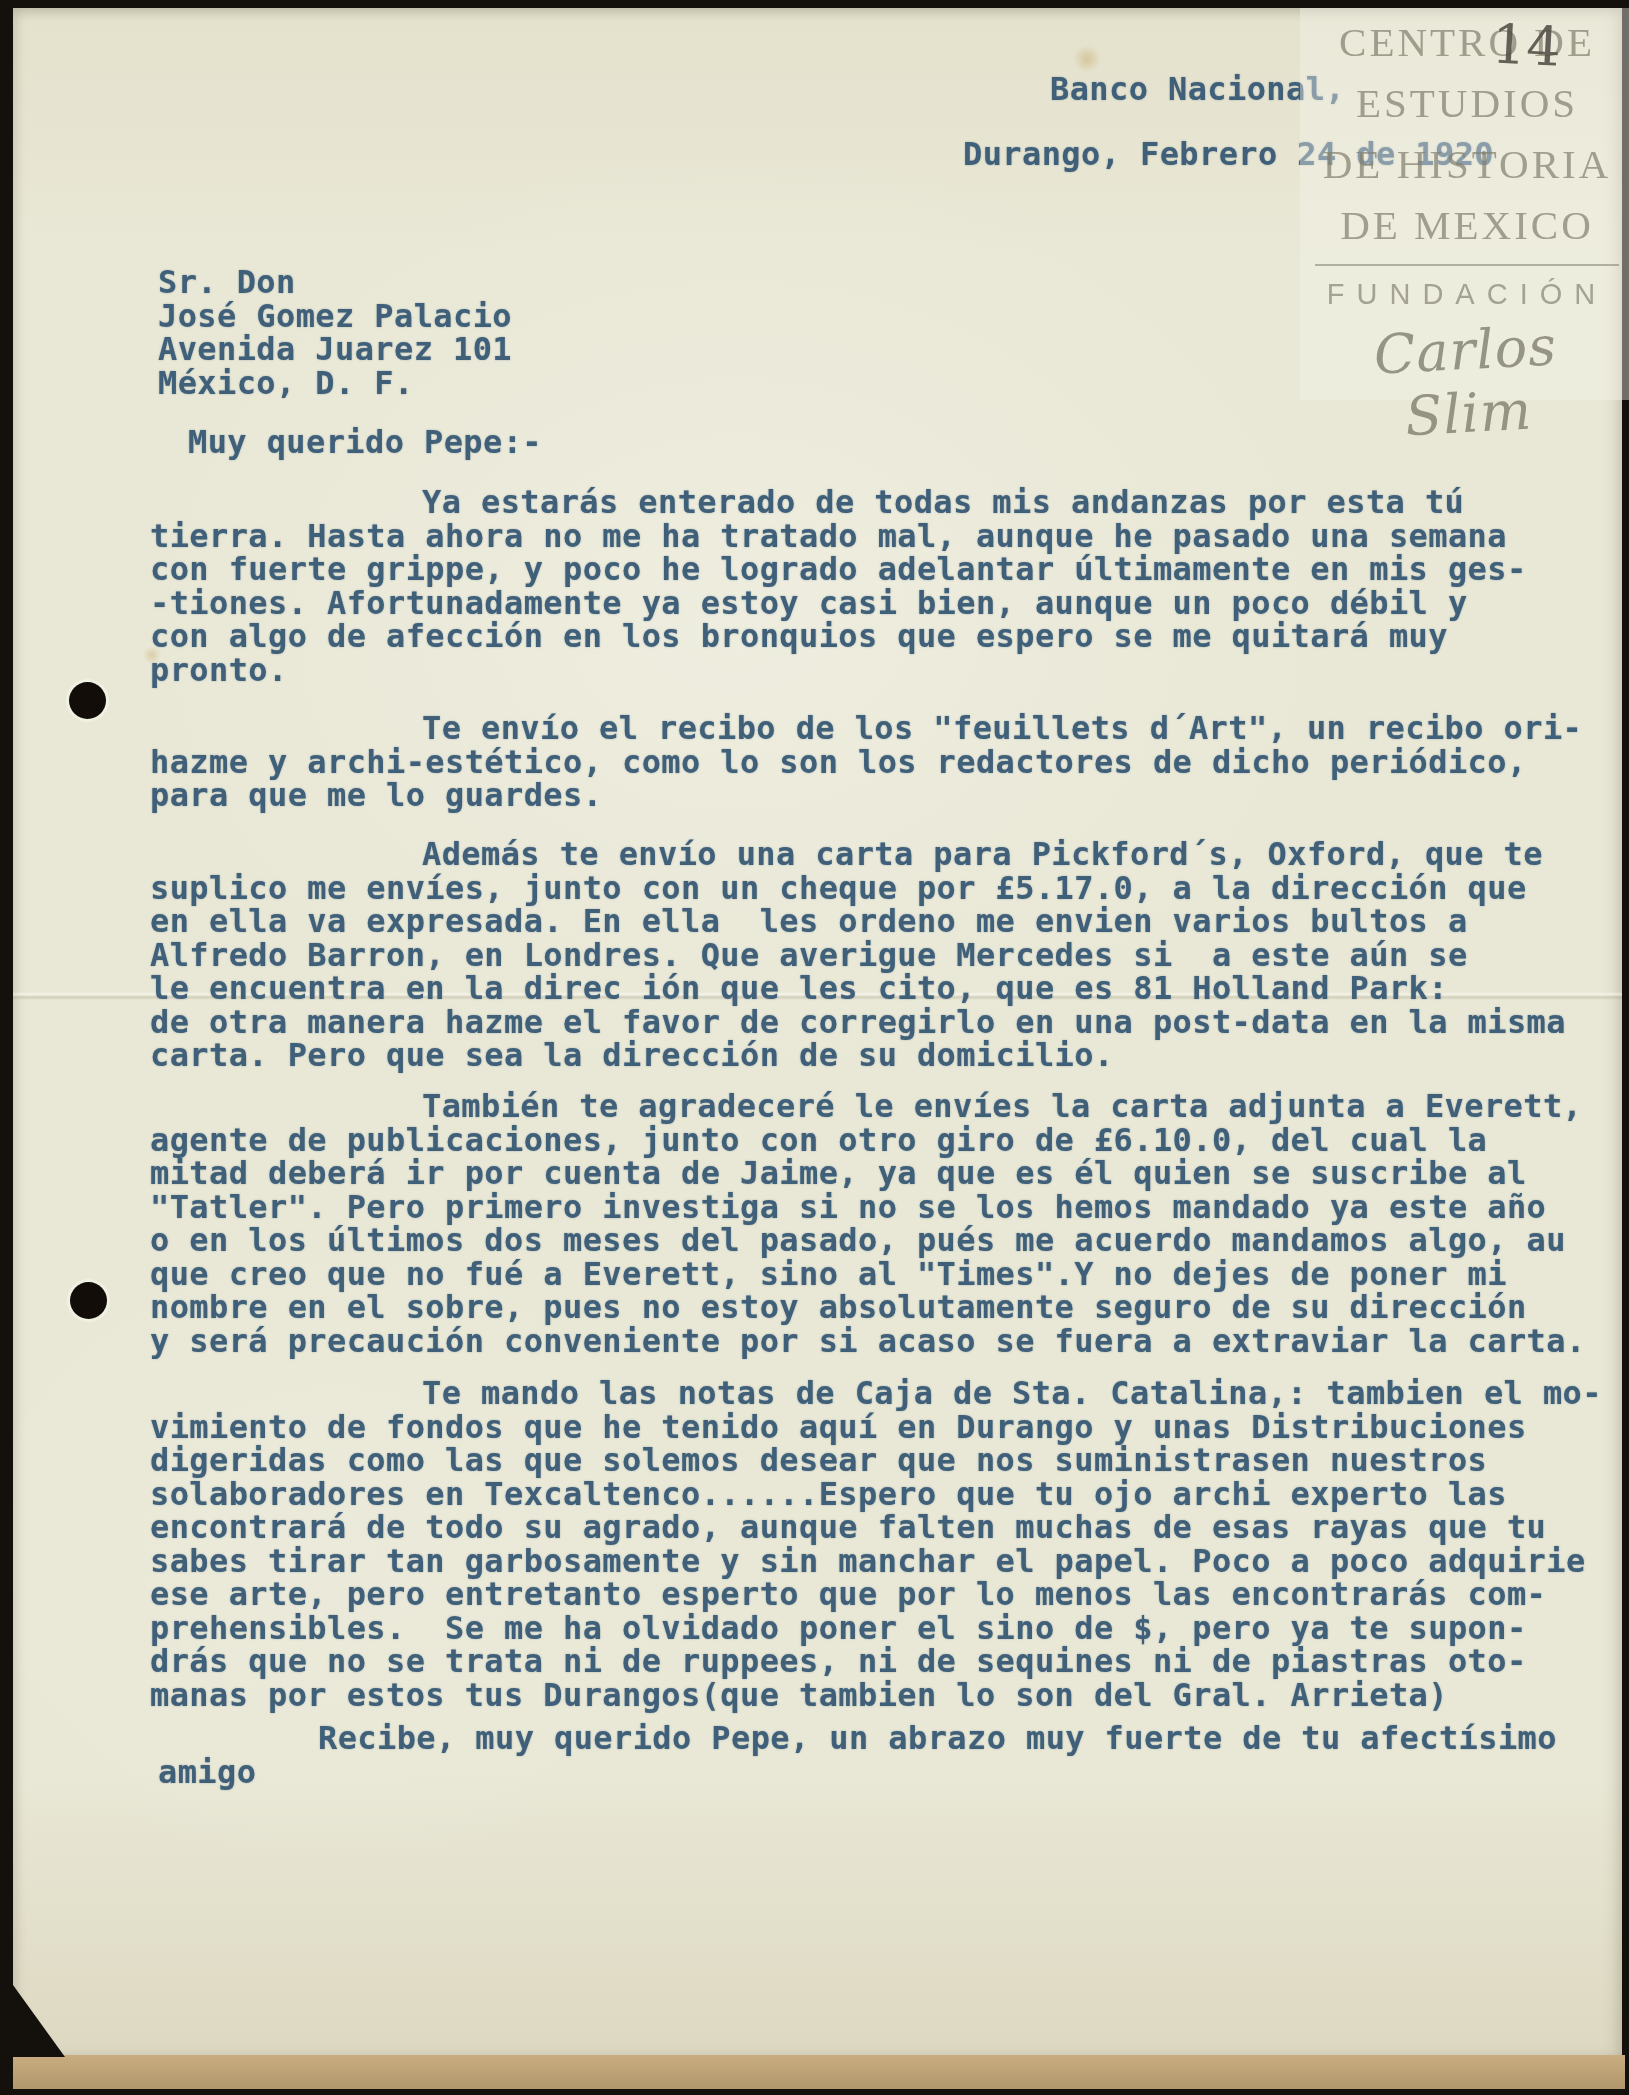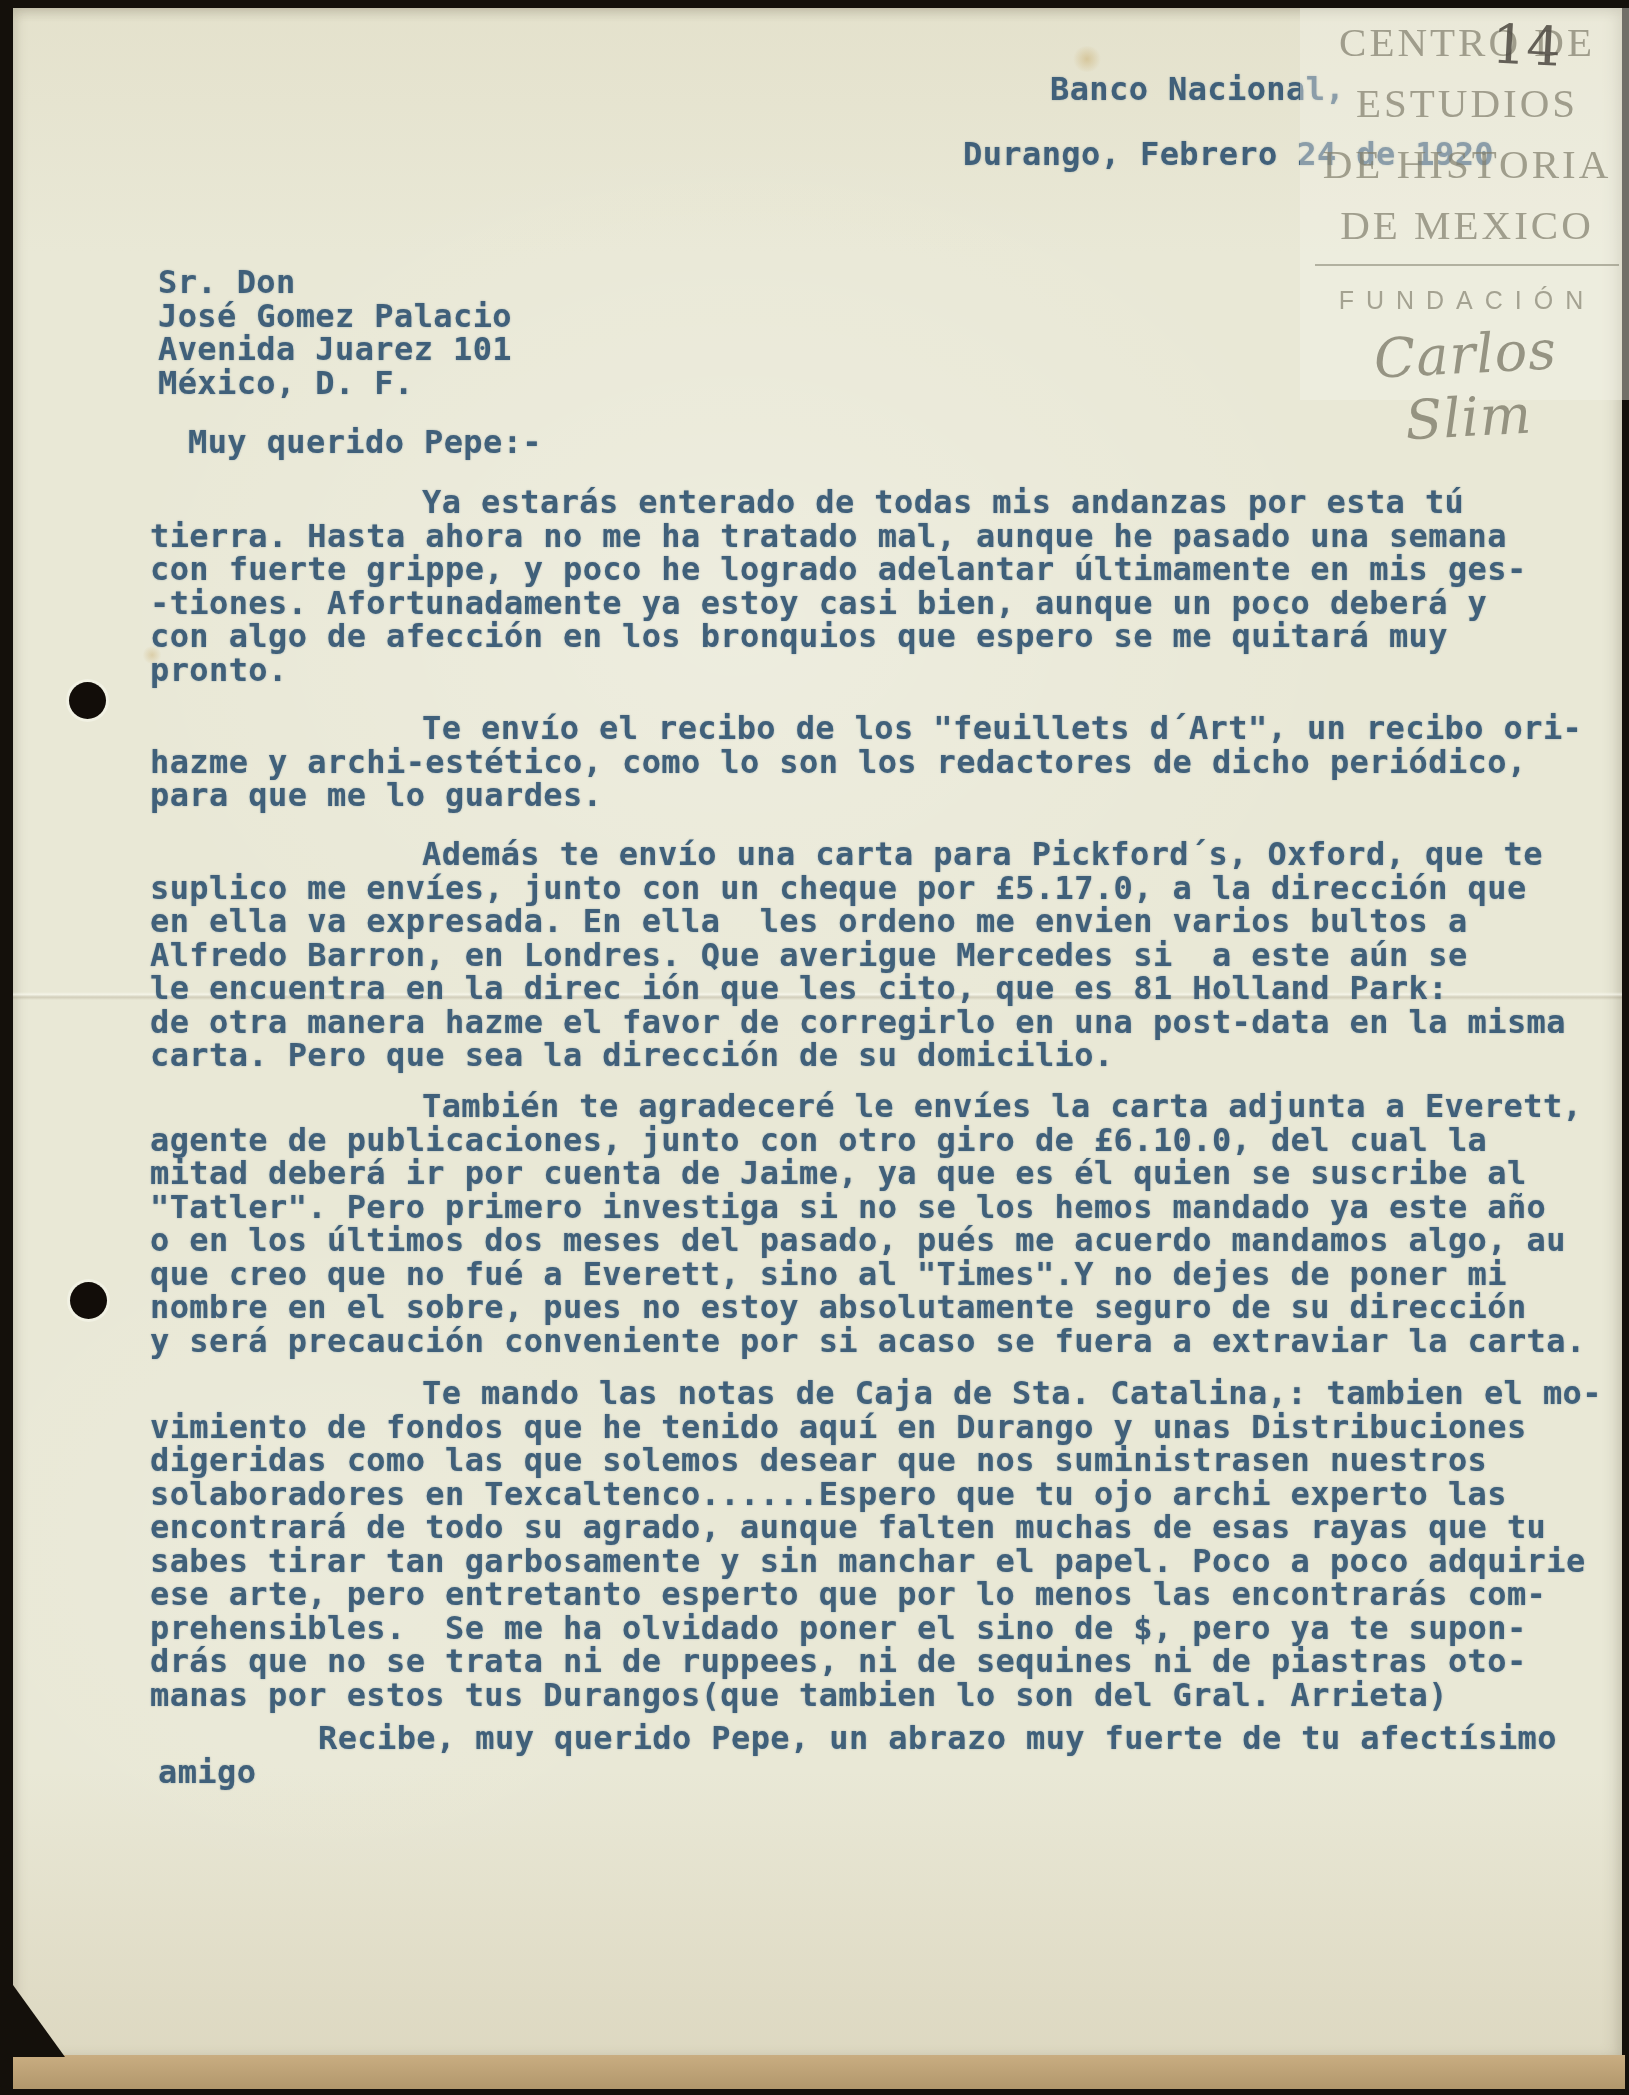--- a/index.html
+++ b/index.html
@@ -75,21 +75,21 @@
   }
   .watermark{
     position:absolute;left:1312px;top:12px;width:310px;
     text-align:center;
     color:rgba(130,127,110,0.72);
     font-family:"Liberation Serif",serif;
     z-index:6;
   }
   .wm-line{font-size:41px;line-height:61px;letter-spacing:3px;}
   .wm-rule{margin:8px auto 0;width:304px;border-top:2px solid rgba(130,127,110,0.55);}
-  .wm-fundacion{margin-top:20px;font-family:"Liberation Sans",sans-serif;font-size:25px;letter-spacing:12px;color:rgba(133,130,113,0.7);}
+  .wm-fundacion{margin-top:12px;font-family:"Liberation Sans",sans-serif;font-size:29px;letter-spacing:12px;color:rgba(133,130,113,0.7);}
   .wm-signature{margin-top:8px;font-family:"DejaVu Serif",serif;font-style:italic;font-size:54px;color:rgba(128,125,108,0.8);transform:rotate(-3deg);letter-spacing:1px;}
 
   
   .pencil{
     position:absolute;left:1492px;top:14px;
     font-family:"DejaVu Serif",serif;
     font-size:54px;color:#56524a;opacity:0.9;
     transform:rotate(3deg);
     z-index:7;
   }
@@ -131,21 +131,21 @@
     </div>
 
   <div class="type salutation">
     <div class="line">Muy querido Pepe:-</div>
   </div>
 
   <div class="type para std p1">
       <div class="line">Ya estarás enterado de todas mis andanzas por esta tú</div>
       <div class="line">tierra. Hasta ahora no me ha tratado mal, aunque he pasado una semana</div>
       <div class="line">con fuerte grippe, y poco he logrado adelantar últimamente en mis ges-</div>
-      <div class="line">-tiones. Afortunadamente ya estoy casi bien, aunque un poco deberá y</div>
+      <div class="line">-tiones. Afortunadamente ya estoy casi bien, aunque un poco débil y</div>
       <div class="line">con algo de afección en los bronquios que espero se me quitará muy</div>
       <div class="line">pronto.</div>
     </div>
   <div class="type para std p2">
       <div class="line">Te envío el recibo de los "feuillets d´Art", un recibo ori-</div>
       <div class="line">hazme y archi-estético, como lo son los redactores de dicho periódico,</div>
       <div class="line">para que me lo guardes.</div>
     </div>
   <div class="type para std p3">
       <div class="line">Además te envío una carta para Pickford´s, Oxford, que te</div>

